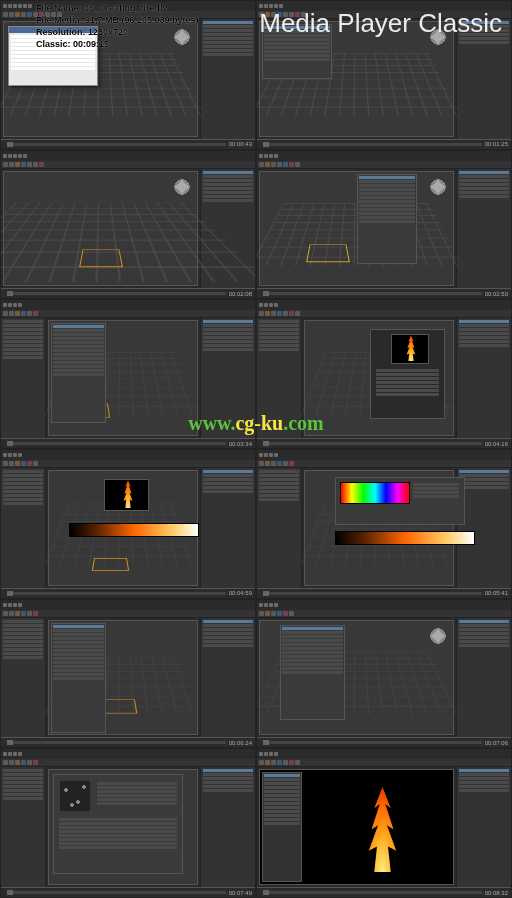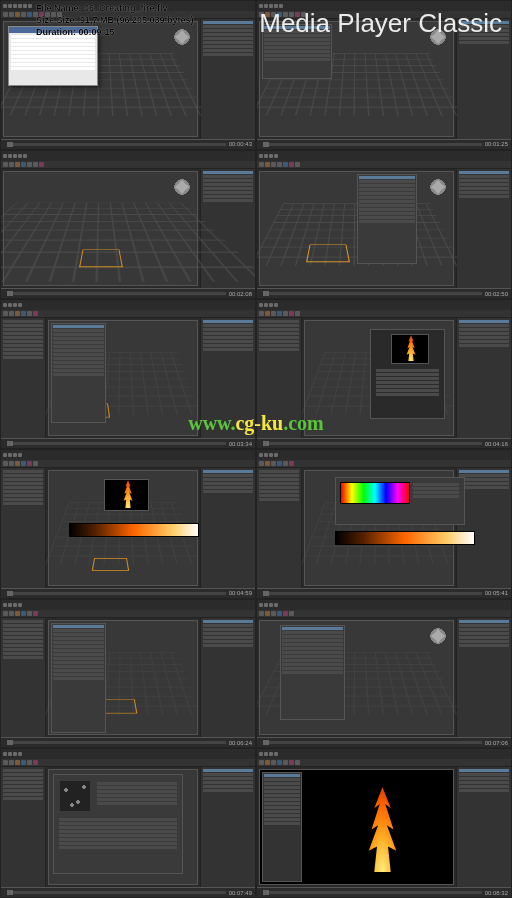--- a/index.html
+++ b/index.html
@@ -236,22 +236,23 @@
     position: absolute;
     background: #000;
     border: 1px solid #555;
   }
 </style>
 </head>
 <body>
 
 <div class="info-overlay">
   <div><span>File Name:</span> <span>06_Creating_fire.flv</span></div>
-  <div><span>Size Size:</span> <span>91,7 MB (96 205 039 bytes)</span></div>
-  <div><span>Duration:</span> <span>00:09:15</span></div>
+  <div><span>File Media:</span> <span>91,7 MB (96 205 039 bytes)</span></div>
+  <div><span>Resolution:</span> <span>1280x720</span></div>
+  <div><span>Classic:</span> <span>00:09:15</span></div>
 </div>
 
 <div class="title-overlay">Media Player Classic</div>
 
 <div class="watermark">
   <span class="g">www.</span><span class="y">cg-ku</span><span class="g">.com</span>
 </div>
 
 <div class="grid">
 

